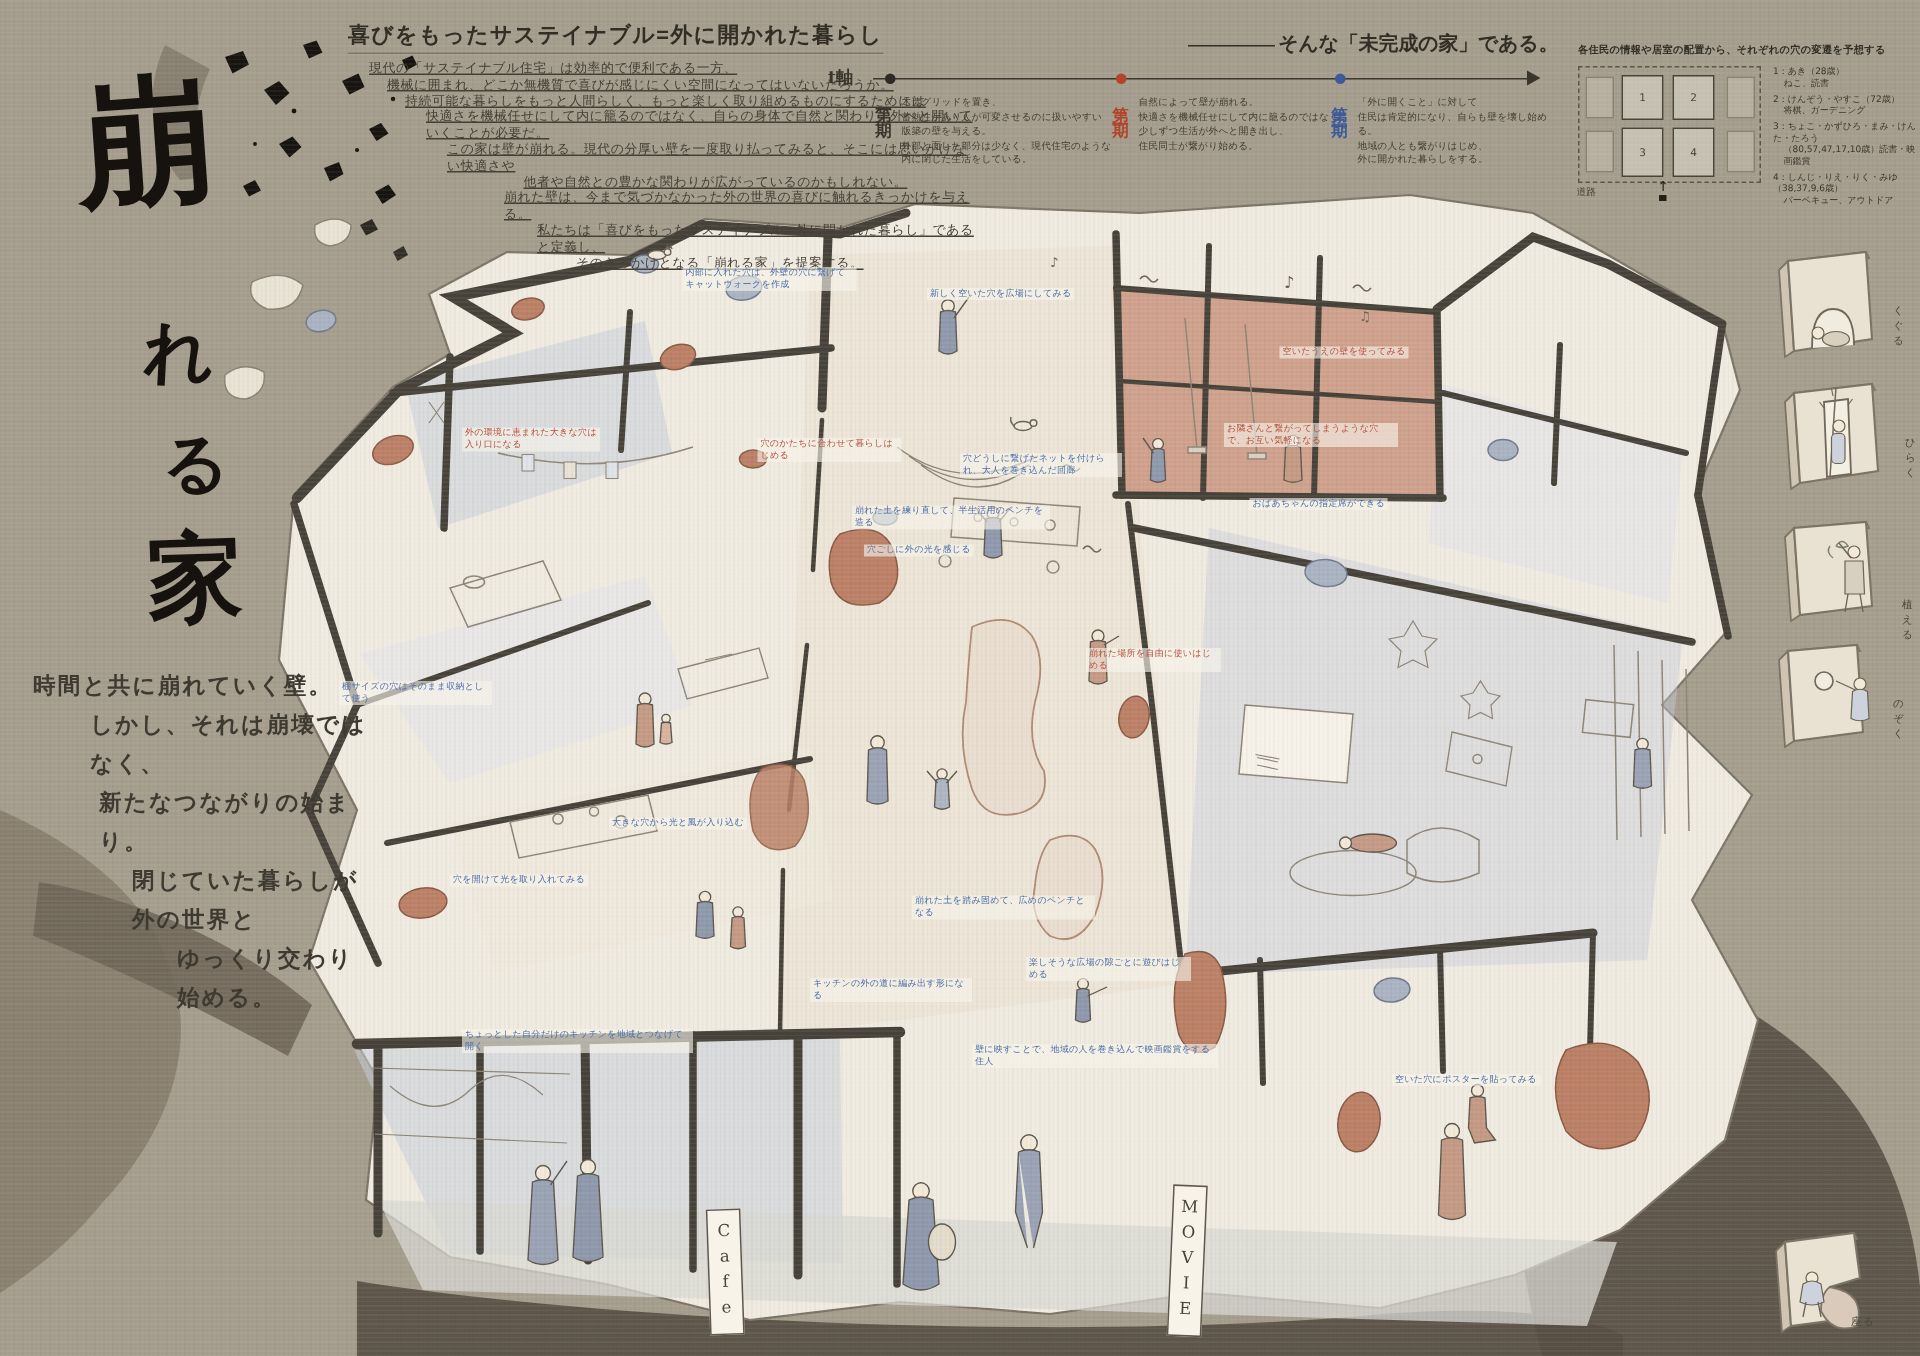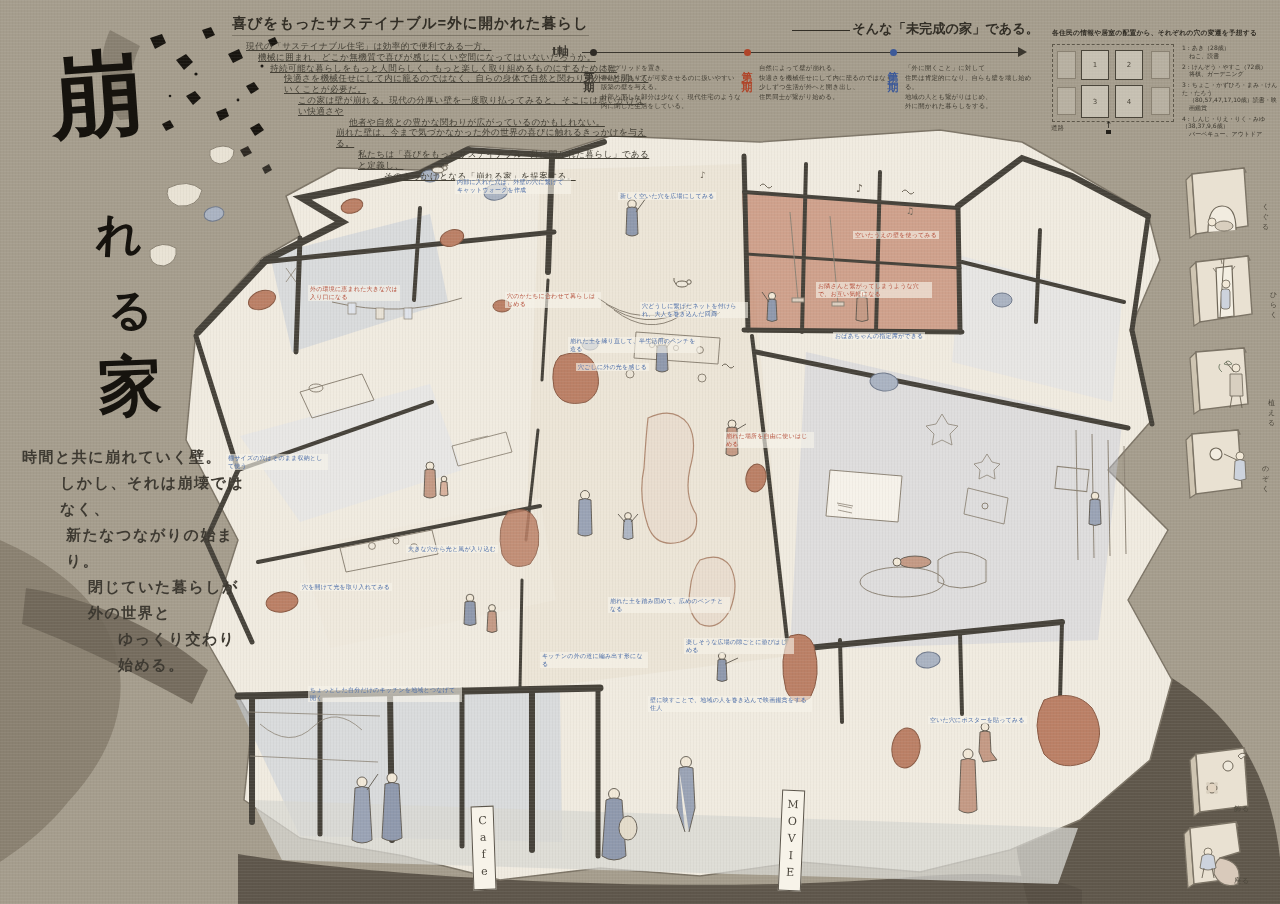--- a/index.html
+++ b/index.html
@@ -9,21 +9,21 @@
   #texture{position:absolute;inset:0;z-index:2;pointer-events:none;
     background-image:repeating-linear-gradient(0deg,rgba(255,255,255,.05) 0 1px,transparent 1px 3px),
                      repeating-linear-gradient(90deg,rgba(60,50,40,.035) 0 1px,transparent 1px 3px);}
   .txt{position:absolute;z-index:3;color:#3a362e;}
 
   
   .cal{position:absolute;z-index:3;font-family:"DejaVu Serif",serif;font-weight:bold;color:#16130e;line-height:1;}
 
   
   #intro{left:232px;top:13px;width:420px;}
-  #intro .h{font-family:Liberation Mono, monospace;font-weight:bold;font-size:14.5px;letter-spacing:1px;color:#322e26;border-bottom:1px solid rgba(60,54,44,.35);display:inline-block;padding-bottom:2px;}
+  #intro .h{font-family:Liberation Sans, sans-serif;font-weight:bold;font-size:14.5px;letter-spacing:1px;color:#322e26;border-bottom:1px solid rgba(60,54,44,.35);display:inline-block;padding-bottom:2px;}
   #intro .l{font-size:8.6px;line-height:10.8px;letter-spacing:.4px;color:#444036;text-decoration:underline;}
 
   
   #concept{left:523px;top:14px;width:516px;text-align:left;}
   #concept .c1{font-family:"DejaVu Serif",serif;font-weight:bold;font-size:13.2px;letter-spacing:.5px;color:#322e26;}
   #concept .c2{font-family:Liberation Mono, monospace;font-weight:bold;font-size:13.2px;color:#322e26;text-align:right;margin-top:6px;}
   #concept .c2 .ul{display:inline-block;width:58px;border-bottom:1.4px solid #322e26;margin-right:2px;vertical-align:2px;}
 
   
   #timeline{left:548px;top:42px;width:492px;height:100px;}
@@ -526,35 +526,20 @@
       <polygon points="12,14 58,10 60,14 14,20" fill="#f4eee1" stroke="#7c7466" stroke-width="1.2"></polygon>
       <polygon points="12,14 58,10 62,68 16,74" fill="#e9e1d2" stroke="#7c7466" stroke-width="1.4"></polygon>
       <circle cx="36" cy="34" r="6" fill="#f2ece0" stroke="#6f6759" stroke-width="1.1"></circle>
       <circle cx="60" cy="36" r="4" fill="#f2e9d8" stroke="#6b6355" stroke-width=".8"></circle>
       <path d="M55,41 q5,-3 10,0 l1,18 q-6,3 -12,0 Z" fill="#cdd3dd" stroke="#6b6355" stroke-width=".8"></path>
       <path d="M57,40 L44,34" stroke="#6b6355" stroke-width=".9" fill="none"></path>
     </svg>
     <span class="vig-label" style="left:82px;top:44px;">のぞく</span>
   </div>
 
-  <div class="vignette" style="left:1184px;top:738px;">
-    <svg width="78" height="80" viewBox="0 0 78 80">
-      <polygon points="6,22 12,16 16,74 10,78" fill="#cfc5b2" stroke="#7c7466" stroke-width="1.2"></polygon>
-      <polygon points="12,16 60,10 62,14 14,22" fill="#f4eee1" stroke="#7c7466" stroke-width="1.2"></polygon>
-      <polygon points="12,16 60,10 64,68 16,74" fill="#e9e1d2" stroke="#7c7466" stroke-width="1.4"></polygon>
-      <circle cx="44" cy="28" r="5" fill="#efe9dc" stroke="#6f6759" stroke-width="1"></circle>
-      <path d="M54,18 q4,-5 8,-1 l-5,4 Z" fill="#efe9dc" stroke="#6f6759" stroke-width=".9"></path>
-      <circle cx="28" cy="50" r="5" fill="#e3d5c2" stroke="#6f6759" stroke-width="1"></circle>
-      <circle cx="24" cy="46" r="2" fill="#d9cfbf"></circle>
-        <circle cx="32" cy="46" r="2" fill="#d9cfbf"></circle>
-      <circle cx="24" cy="54" r="2" fill="#d9cfbf"></circle>
-        <circle cx="32" cy="54" r="2" fill="#d9cfbf"></circle>
-    </svg>
-    <span class="vig-label" style="left:50px;top:66px;">飾る</span>
-  </div>
 
   <div class="vignette" style="left:1178px;top:812px;">
     <svg width="78" height="78" viewBox="0 0 78 78">
       <polygon points="6,22 12,16 16,72 10,76" fill="#cfc5b2" stroke="#7c7466" stroke-width="1.2"></polygon>
       <polygon points="12,16 58,10 60,14 14,22" fill="#f4eee1" stroke="#7c7466" stroke-width="1.2"></polygon>
       <polygon points="12,16 58,10 62,40 42,46 46,68 16,72" fill="#e9e1d2" stroke="#7c7466" stroke-width="1.4"></polygon>
       <path d="M42,46 Q66,50 60,72 Q44,78 36,62 Q36,50 42,46 Z" fill="#d9cabb" stroke="#7c7466" stroke-width="1.2"></path>
       <circle cx="30" cy="40" r="4" fill="#f2e9d8" stroke="#6b6355" stroke-width=".8"></circle>
       <path d="M24,44 q6,-4 12,0 l2,12 q-8,4 -16,0 Z" fill="#cdd3dd" stroke="#6b6355" stroke-width=".8"></path>
       <path d="M26,56 l-2,10 M34,56 l2,10" stroke="#6b6355" stroke-width=".9" fill="none"></path>

